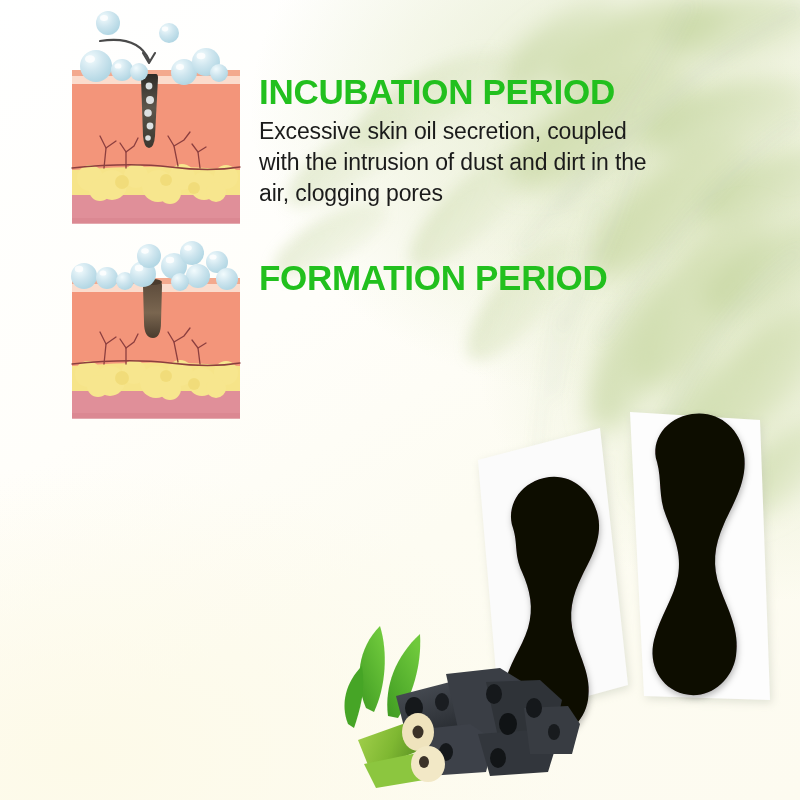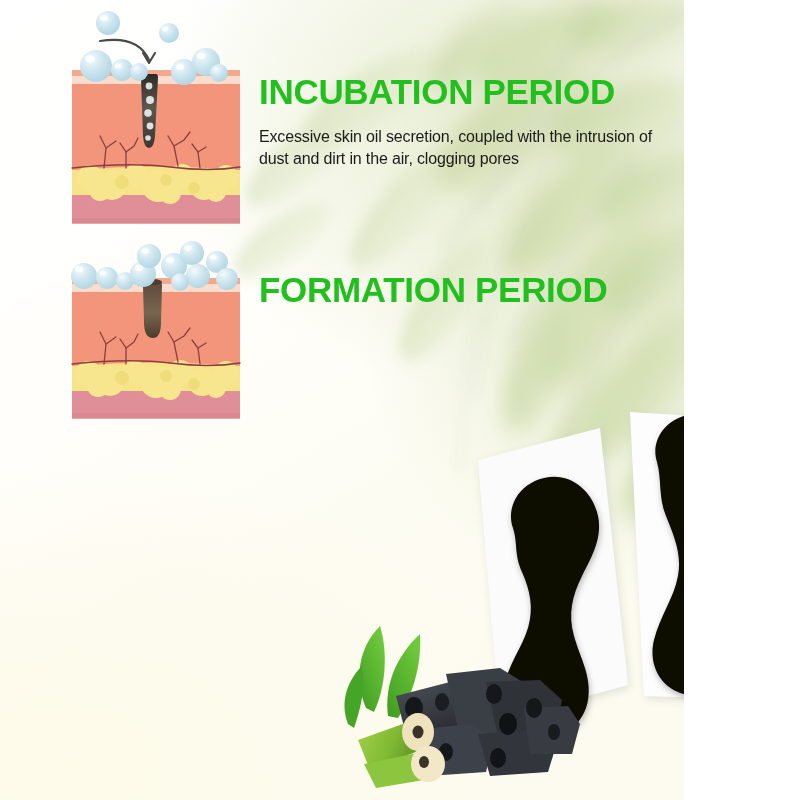--- a/index.html
+++ b/index.html
@@ -10,21 +10,21 @@
   body {
     width: 800px;
     height: 800px;
     overflow: hidden;
     font-family: "Liberation Sans", sans-serif;
     background: #ffffff;
   }
 
   #poster {
     position: relative;
-    width: 684px;
+    width: 800px;
     height: 800px;
     overflow: hidden;
     background:
       radial-gradient(ellipse 520px 400px at 78% 14%, rgba(205,219,168,0.55) 0%, rgba(221,230,190,0.30) 45%, rgba(255,255,255,0) 72%),
       radial-gradient(ellipse 420px 380px at 96% 42%, rgba(196,214,160,0.42) 0%, rgba(255,255,255,0) 70%),
       radial-gradient(ellipse 700px 420px at 10% 95%, rgba(253,250,232,0.95) 0%, rgba(255,255,255,0) 70%),
       linear-gradient(150deg, #ffffff 0%, #fffefa 38%, #fdfcf2 62%, #fdfbf0 100%);
   }
 
   
@@ -43,36 +43,36 @@
   .diagram svg { display: block; }
   #diagram-incubation { top: 2px; }
   #diagram-formation  { top: 238px; }
 
   
   .text-block {
     position: absolute;
     left: 259px;
   }
   #block-incubation { top: 74px; width: 400px; }
-  #block-formation  { top: 272px; width: 448px; }
+  #block-formation  { top: 260px; width: 448px; }
 
   .heading {
     margin: 0;
     font-family: "Liberation Sans", sans-serif;
     font-weight: bold;
     font-size: 35px;
     line-height: 1.04;
     letter-spacing: -0.3px;
     color: #22c01e;
     white-space: nowrap;
   }
   .body-copy {
-    margin: 16px 0 0 0;
+    margin: 6px 0 0 0;
     font-family: "Liberation Sans", sans-serif;
-    font-size: 16px;
+    font-size: 23px;
     line-height: 1.33;
     color: #1b1b1b;
     letter-spacing: -0.15px;
   }
 
   
   #product-photo {
     position: absolute;
     left: 300px;
     top: 400px;

